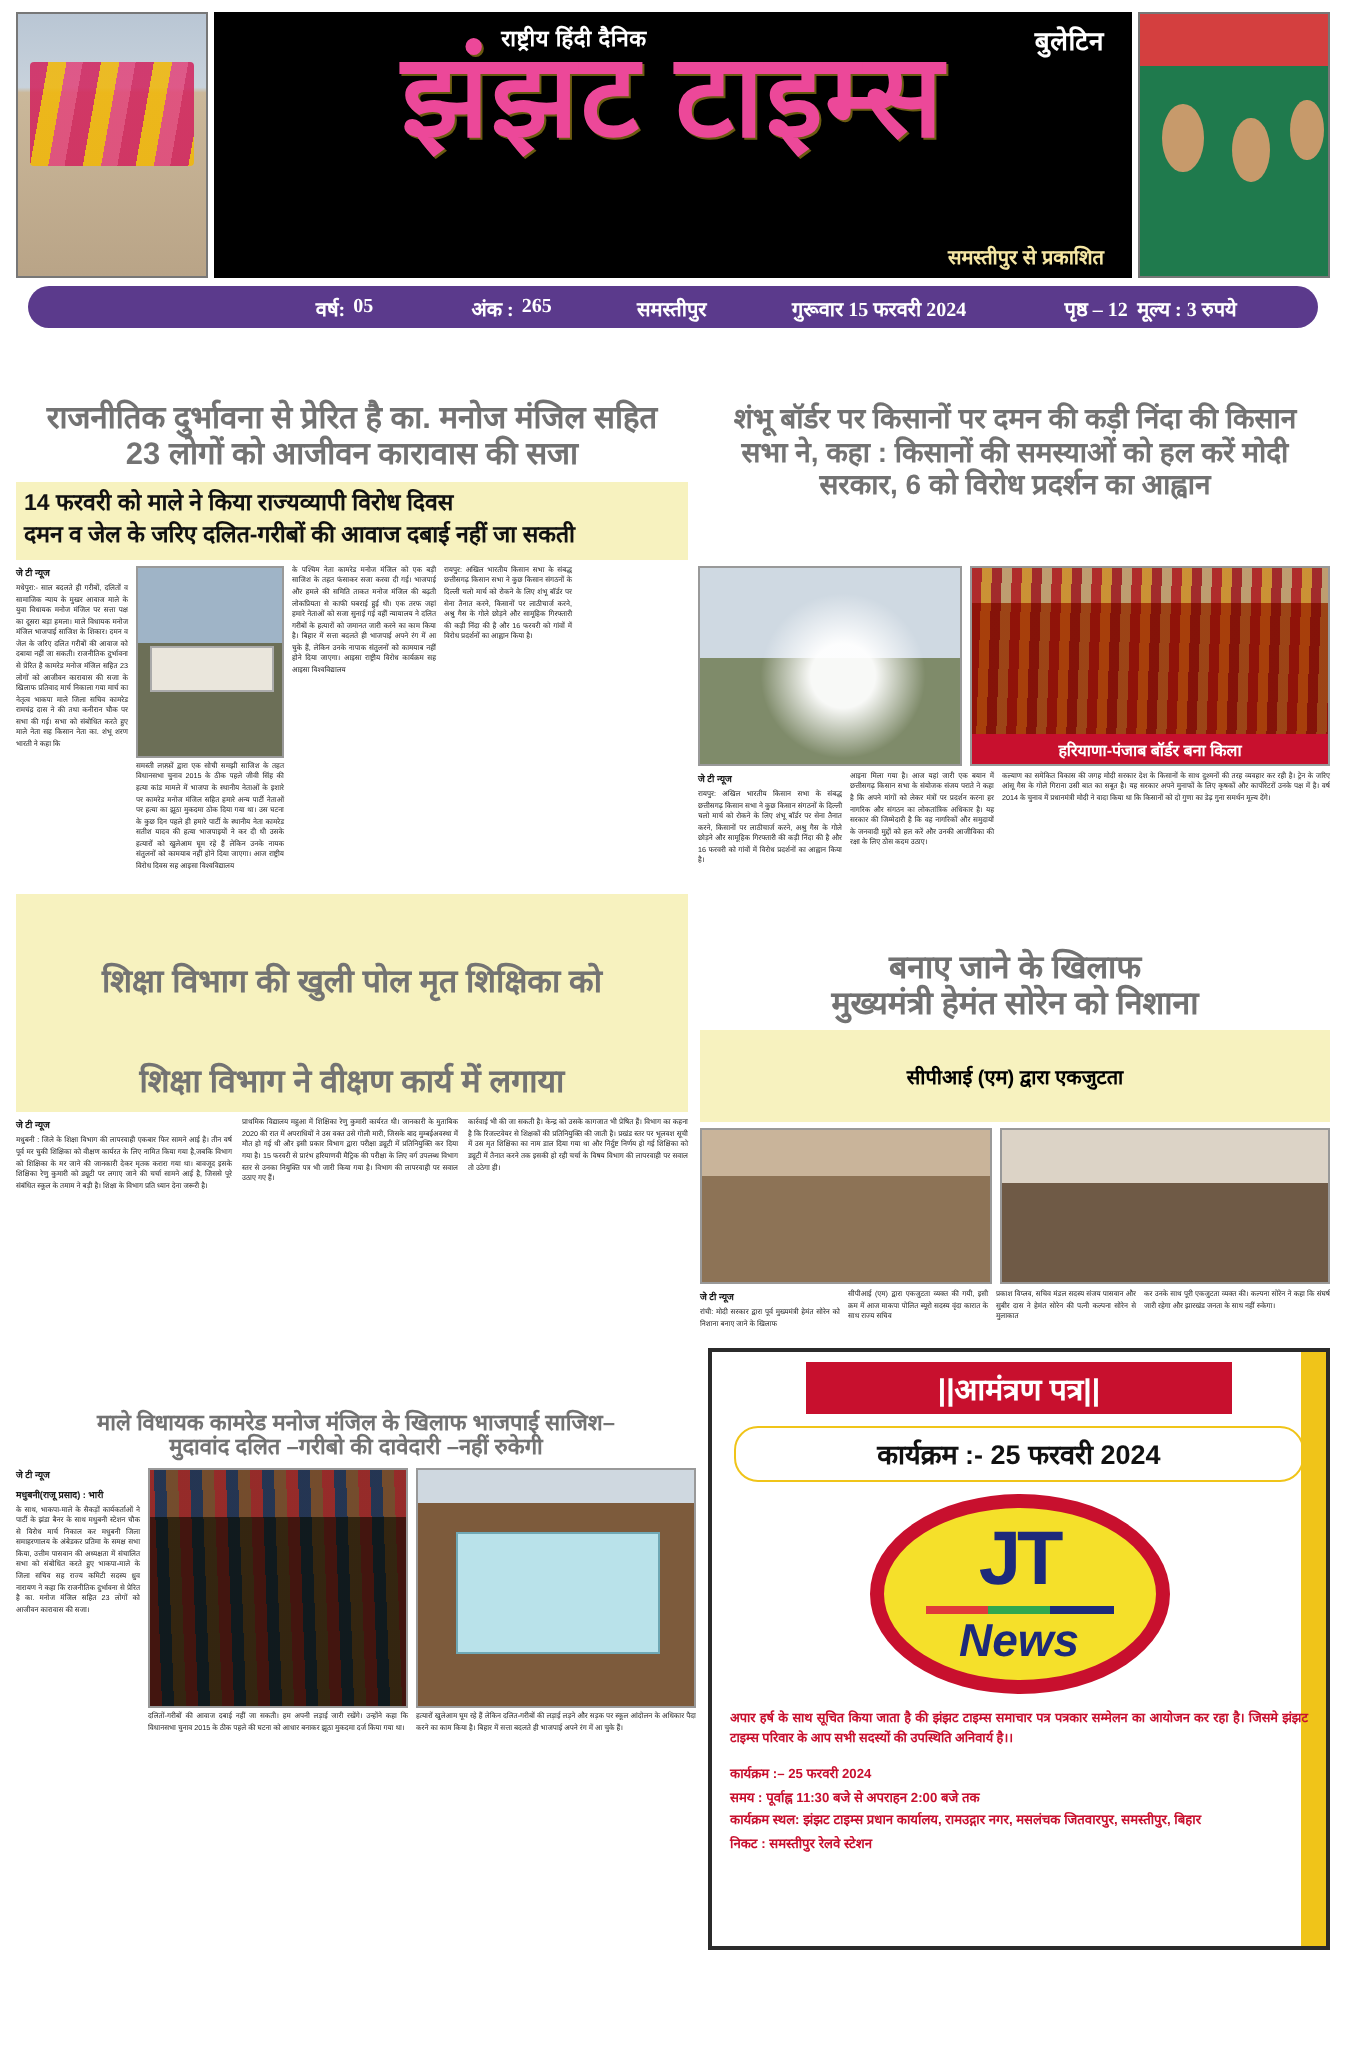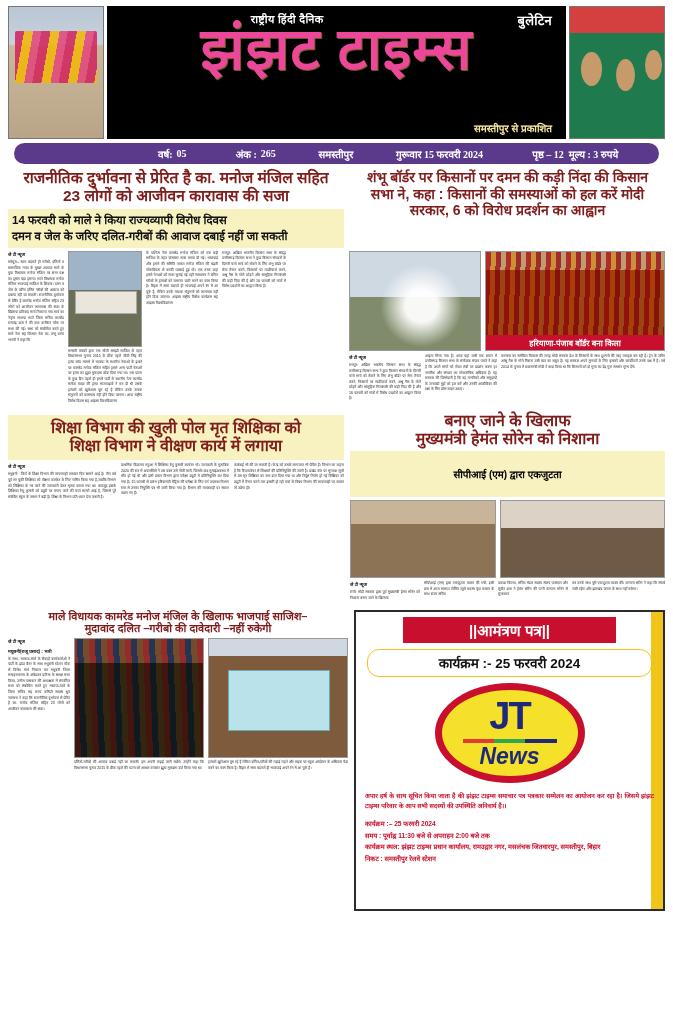--- a/index.html
+++ b/index.html
@@ -66,22 +66,22 @@
   }
   .infobar span { padding:0 2px; }
   .ib1{margin-left:22%;} .ib2{margin-left:7%;} .ib3{margin-left:6%;}
   .ib4{margin-left:6%;} .ib5{margin-left:7%;} .ib6{margin-left:auto;margin-right:6%;}
 
   
   .hl-row { display:flex; gap:6px; }
   .hl-left { width:336px; }
   .hl-right { flex:1; }
   .headline {
-    text-align:center; font-weight:bold; color:#7f1d1d;
-    font-family:"Liberation Sans", sans-serif; line-height:1.18;
+    text-align:center; font-weight:bold; color:#737373;
+    font-family:"Liberation Sans", sans-serif; line-height:1.18;margin-top:32px;
   }
   .hl-left .headline { font-size:15.5px; }
   .hl-right .headline { font-size:14px; padding:0 2px; }
   .subhead-band {
     margin-top:3px; background:#f7f2bf; padding:3px 4px;
     font-family:"Liberation Sans", sans-serif; font-weight:bold;
     font-size:11.5px; line-height:1.45; color:#111;
   }
 
   

